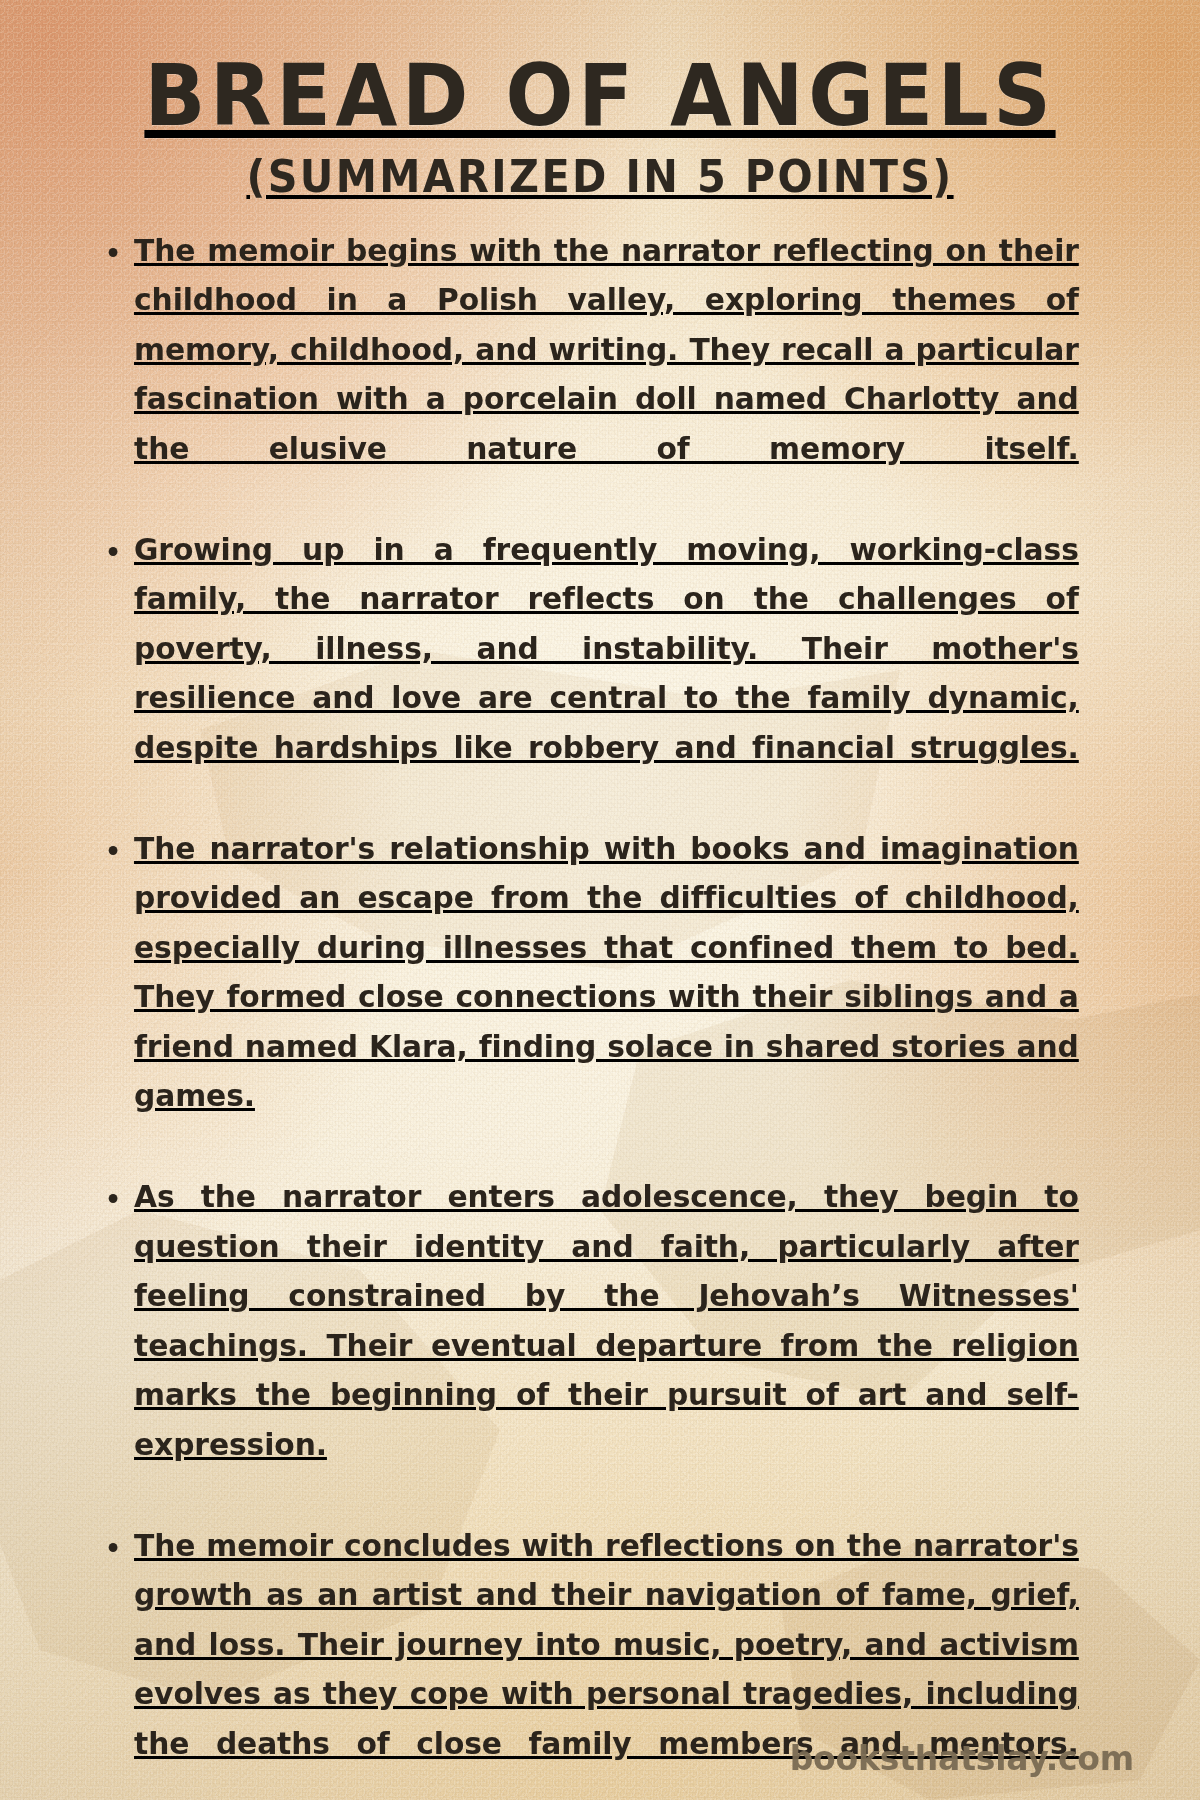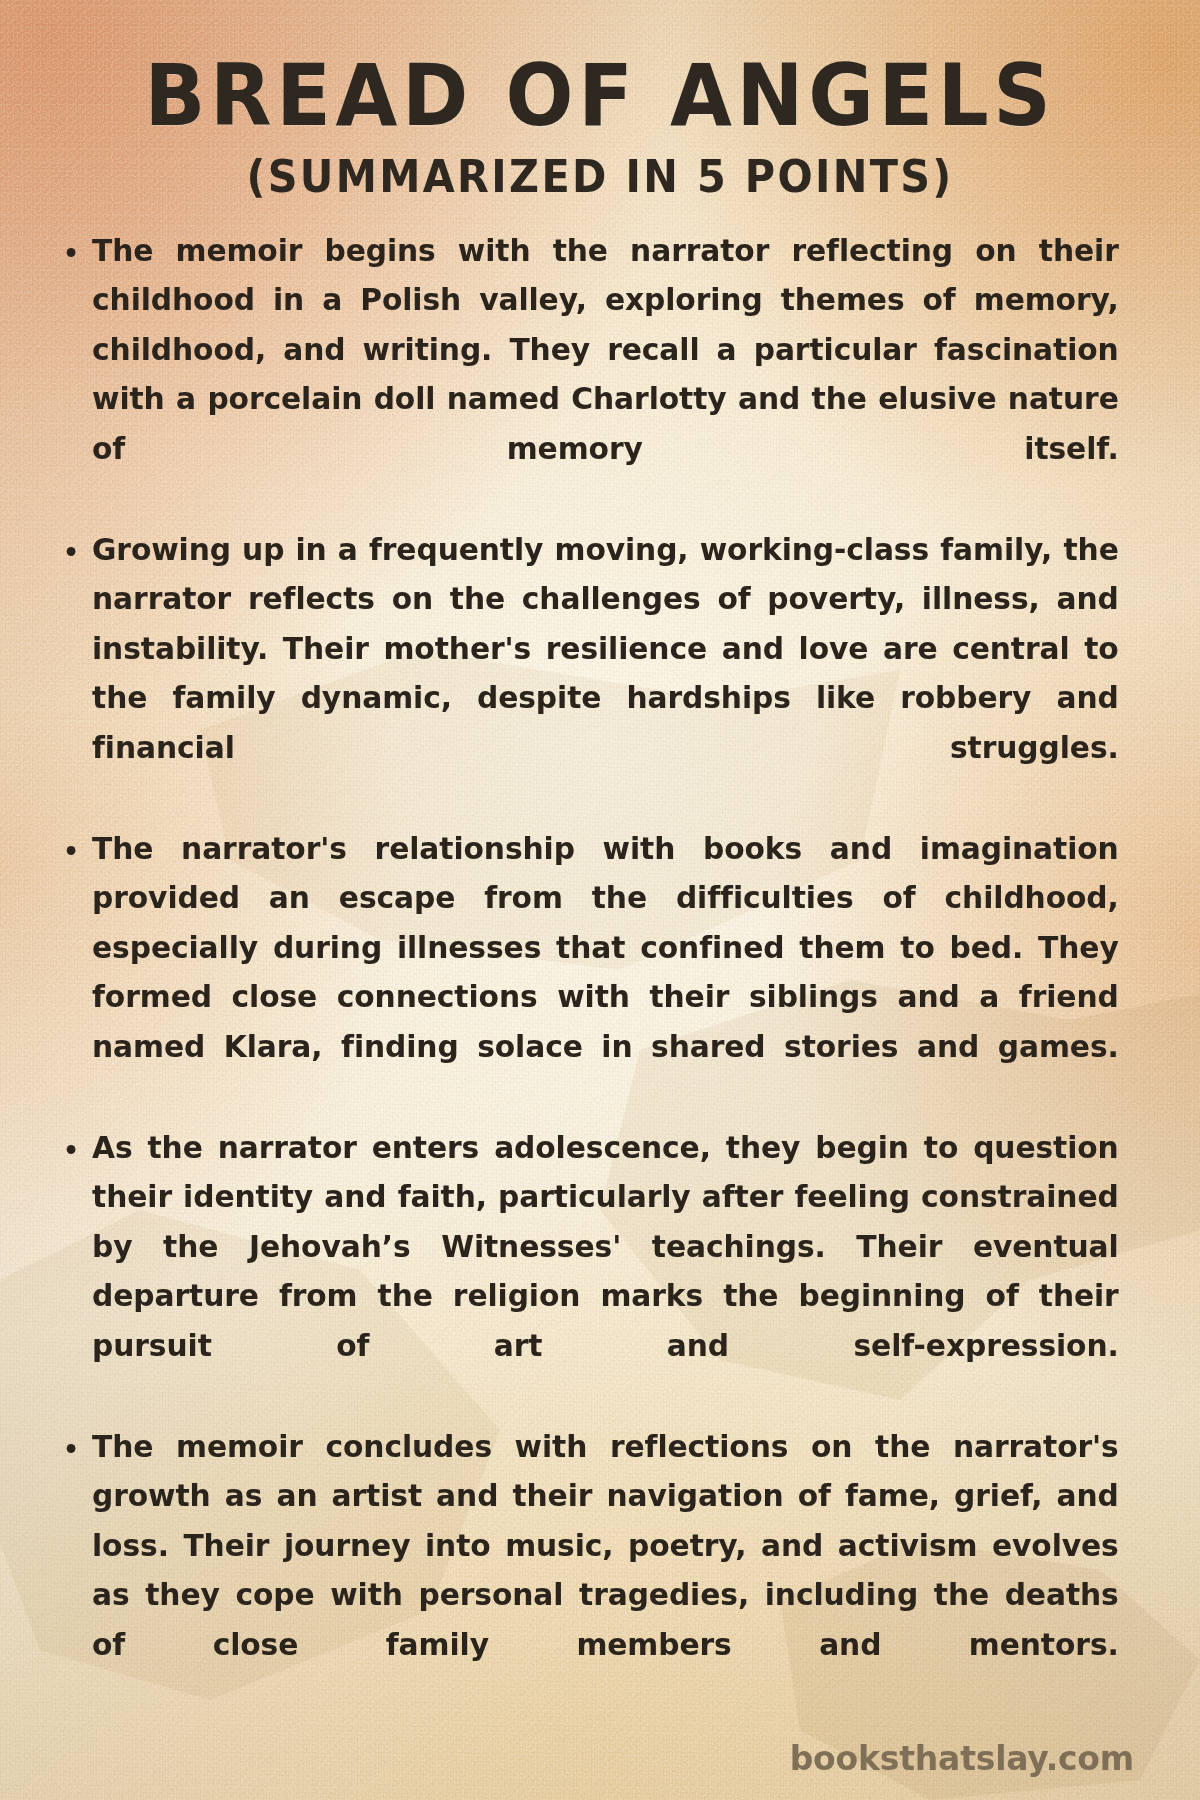--- a/index.html
+++ b/index.html
@@ -72,22 +72,23 @@
     position: absolute;
     inset: 0;
     background: radial-gradient(ellipse 78% 70% at 50% 48%, rgba(0,0,0,0) 55%, rgba(120,80,40,0.10) 100%);
     pointer-events: none;
   }
 
   
   .content {
     position: absolute;
     inset: 0;
-    padding: 0 54px;
+    padding: 0 96px;
     box-sizing: border-box;
+    text-decoration: underline;
   }
 
   .title {
     margin: 0;
     padding-top: 52px;
     text-align: center;
     font-family: "DejaVu Sans", sans-serif;
     font-weight: bold;
     font-size: 86px;
     line-height: 1.02;

